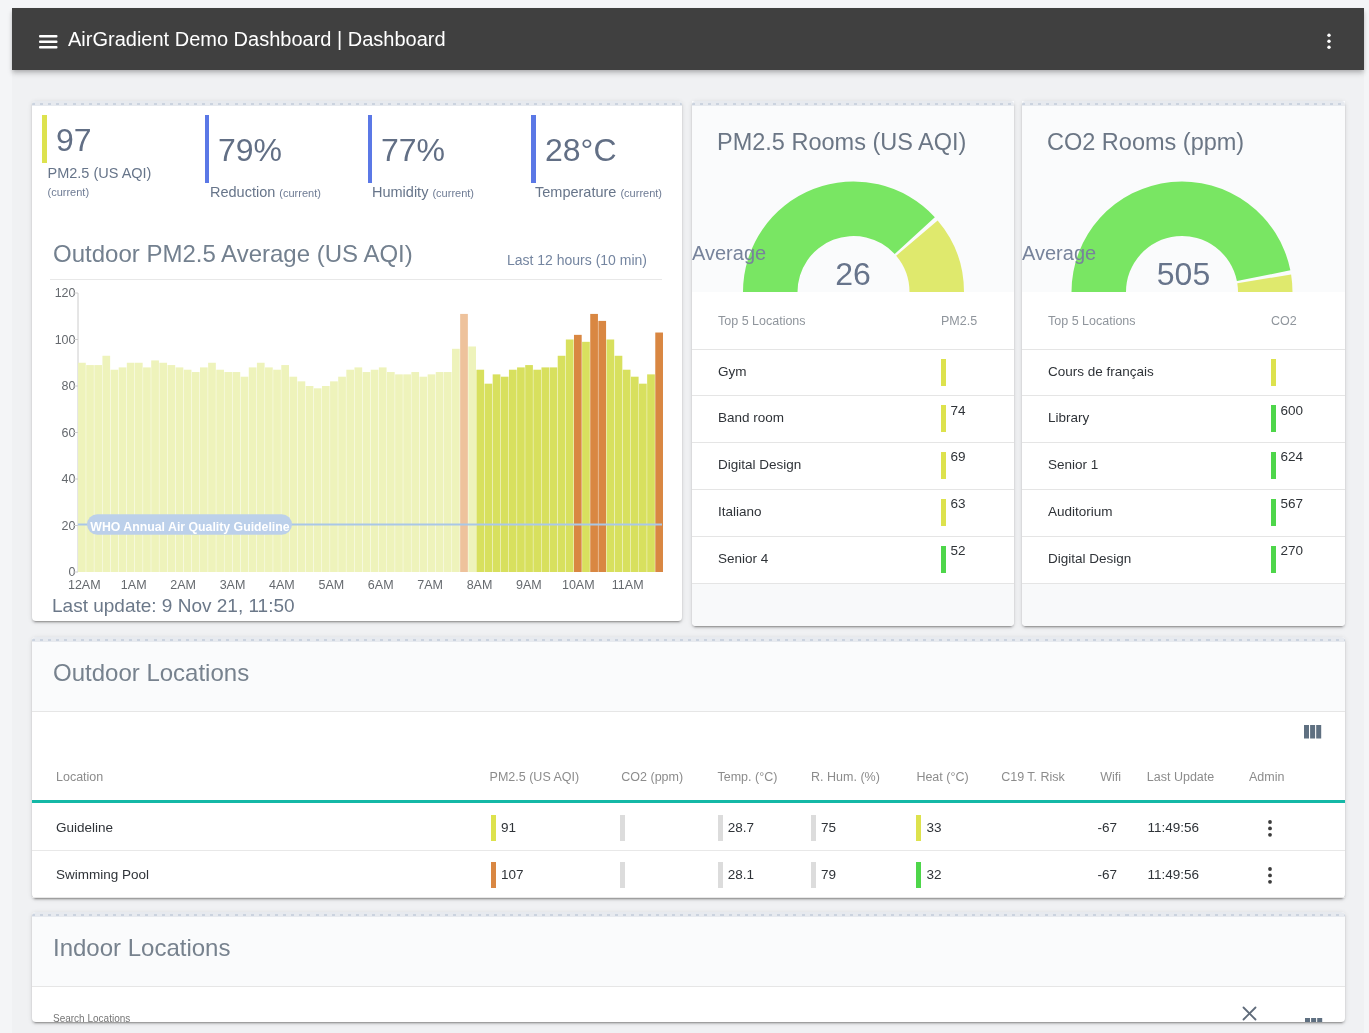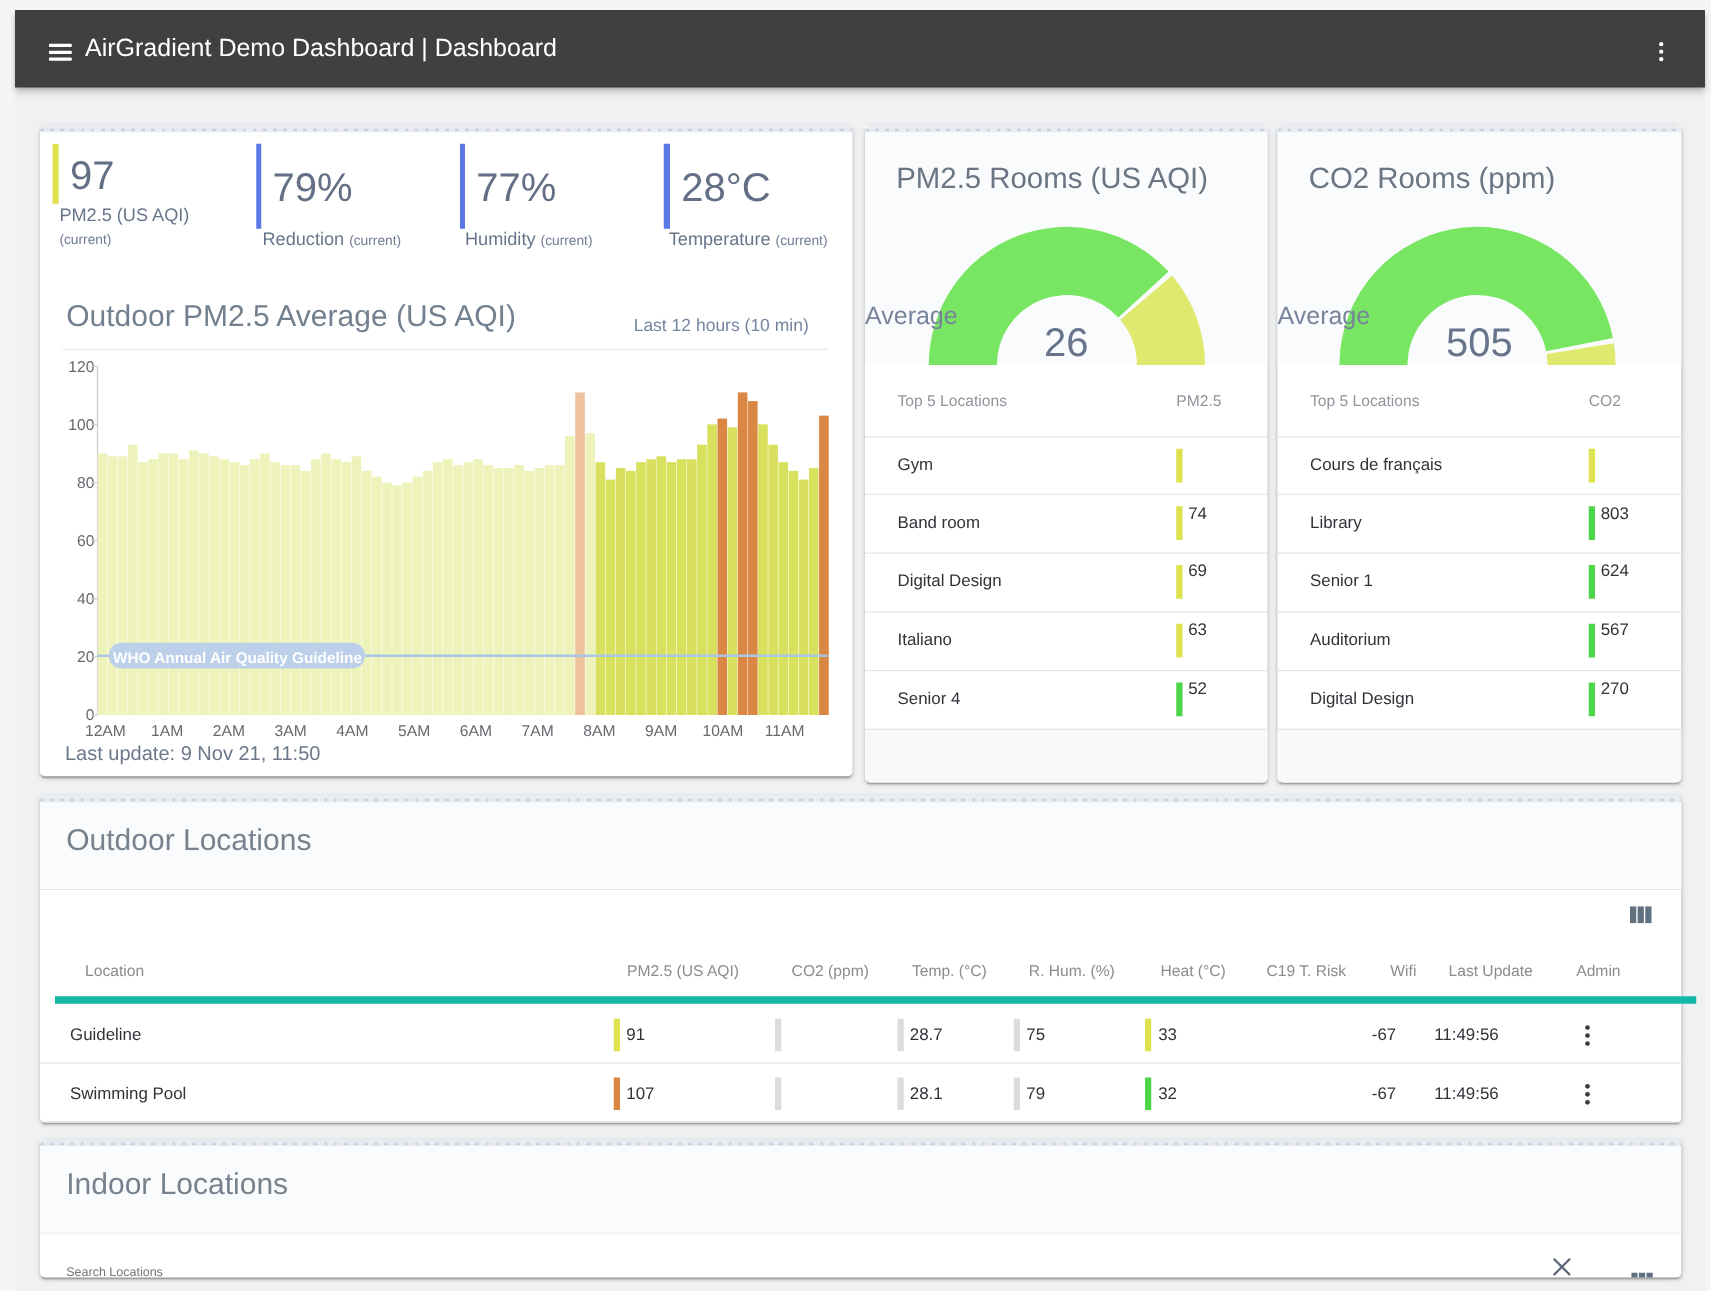--- a/index.html
+++ b/index.html
@@ -23,42 +23,42 @@
 .sbar { position:absolute; width:4.5px; }
 .sval { position:absolute; font-size:32px; color:#626f85; line-height:1; }
 .slab { position:absolute; font-size:14.5px; color:#67758a; line-height:1; }
 .scur { font-size:11px; color:#6e7b94; }
 .ctitle { position:absolute; font-size:24px; color:#73808f; line-height:1; }
 .csub { position:absolute; font-size:14px; color:#7485a0; line-height:1; }
 .hr1 { position:absolute; height:1px; background:#e8e8e8; }
 .chart { position:absolute; left:0; top:180px; }
 .ax { font-size:12.5px; fill:#65696e; font-family:"Liberation Sans",sans-serif; }
 .wholab { font-size:12.3px; font-weight:bold; fill:#fff; font-family:"Liberation Sans",sans-serif; }
-.lastupd { position:absolute; left:20px; top:495px; font-size:16px; color:#6b7889; line-height:1; }
+.lastupd { position:absolute; left:20px; top:495px; font-size:19px; color:#6b7889; line-height:1; }
 
 
 .gtop { position:absolute; left:0; top:0; width:100%; background:#fafbfc; }
 .gtitle { position:absolute; left:25px; top:30px; font-size:23.5px; color:#6b7685; line-height:1; z-index:2; }
 .gauge { position:absolute; left:0; top:0; }
 .gavg { position:absolute; left:0; top:142px; width:100%; text-align:left; font-size:20px; color:#77839b; line-height:1; }
 .gavgval { position:absolute; left:0; top:156.5px; width:100%; text-align:center; font-size:32px; color:#67748b; line-height:1; }
 .ghead { position:absolute; left:26px; top:214px; right:0; font-size:12.5px; color:#8f959c; line-height:1; }
 .ghr { position:absolute; left:223px; }
 .sep { position:absolute; left:0; width:100%; height:1px; background:#e5e5e5; }
 .grow { position:absolute; left:0; width:100%; height:46.9px; }
 .gname { position:absolute; left:26px; top:16px; font-size:13.5px; color:#2f3338; line-height:1; }
 .gbar { position:absolute; left:249px; top:10px; width:4.5px; height:27px; }
 .gval { position:absolute; left:258.5px; top:16px; font-size:13.5px; color:#2f3338; line-height:1;margin-top:39px; }
 .gfoot { position:absolute; left:0; bottom:0; height:42.5px; width:100%; background:#f8f9fa; border-radius:0 0 4px 4px; }
 
 
 .sectitle { position:absolute; left:21px; top:24px; font-size:24px; color:#77828e; line-height:1; }
 .band { position:absolute; left:0; top:0; width:100%; height:75px; background:#fafbfc; border-bottom:1px solid #e6e6e6; border-radius:4px 4px 0 0; }
 .th { position:absolute; top:2px; font-size:12.5px; color:#8c8c8c; line-height:1; }
-.thead { position:absolute; left:12px; top:132px; width:100%; height:33.5px; border-bottom:6px solid #14b8a6;text-decoration:underline; }
+.thead { position:absolute; left:0; top:132px; width:100%; height:33.5px; border-bottom:3px solid #14b8a6;text-decoration:underline; }
 .orow { position:absolute; left:0; width:100%; height:47px; border-bottom:1px solid #e8e8e8; margin-top:-23.5px; }
 .tname { position:absolute; top:16.5px; font-size:13.5px; color:#2f3338; line-height:1; }
 .tval { position:absolute; top:16.5px; font-size:13.5px; color:#2f3338; line-height:1; }
 .tbar { position:absolute; top:10.5px; width:5px; height:26px; }
 .dots { position:absolute; }
 .colicon { position:absolute; }
 .search { position:absolute; left:21px; top:96px; font-size:10px; color:#757575; line-height:22px; }
 .xicon { position:absolute; }
 </style>
 </head>
@@ -265,21 +265,21 @@
 <div class="ghead"><span>Top 5 Locations</span><span class="ghr">CO2</span></div>
 <div class="sep" style="top:247.5px"></div>
 <div class="sep" style="top:294.4px"></div>
 <div class="sep" style="top:341.3px"></div>
 <div class="sep" style="top:388.2px"></div>
 <div class="sep" style="top:435.1px"></div>
 <div class="sep" style="top:482.0px"></div>
 <div class="grow" style="top:247.5px">
 <span class="gname">Cours de français</span>
 <span class="gbar" style="background:#dde24d"></span>
-<span class="gval">803</span>
+<span class="gval">600</span>
       </div>
 <div class="grow" style="top:294.4px">
 <span class="gname">Library</span>
 <span class="gbar" style="background:#4ed64a"></span>
 <span class="gval">624</span>
       </div>
 <div class="grow" style="top:341.3px">
 <span class="gname">Senior 1</span>
 <span class="gbar" style="background:#4ed64a"></span>
 <span class="gval">567</span>

